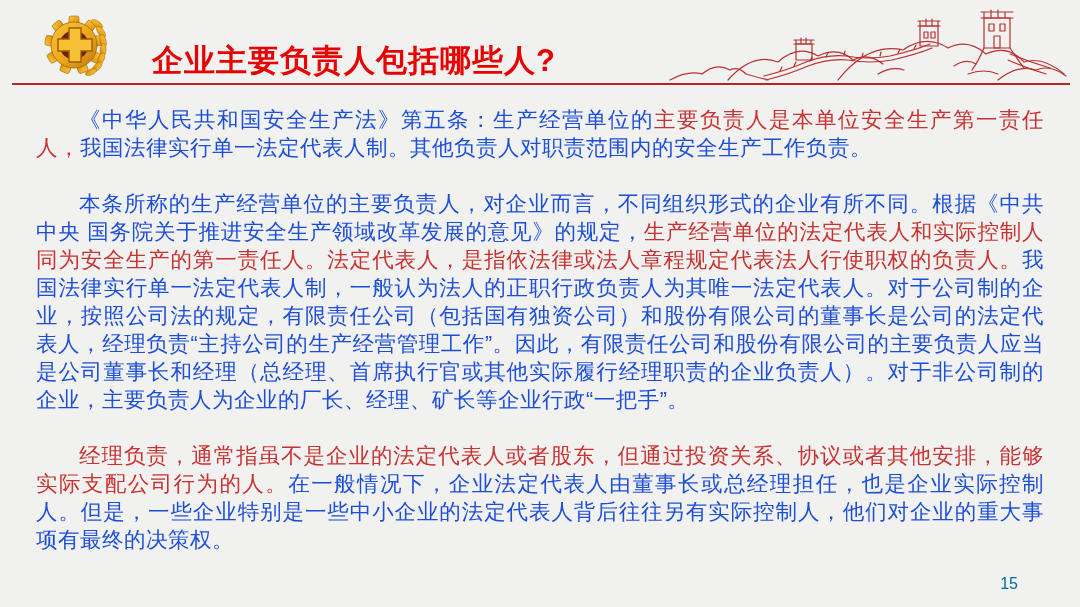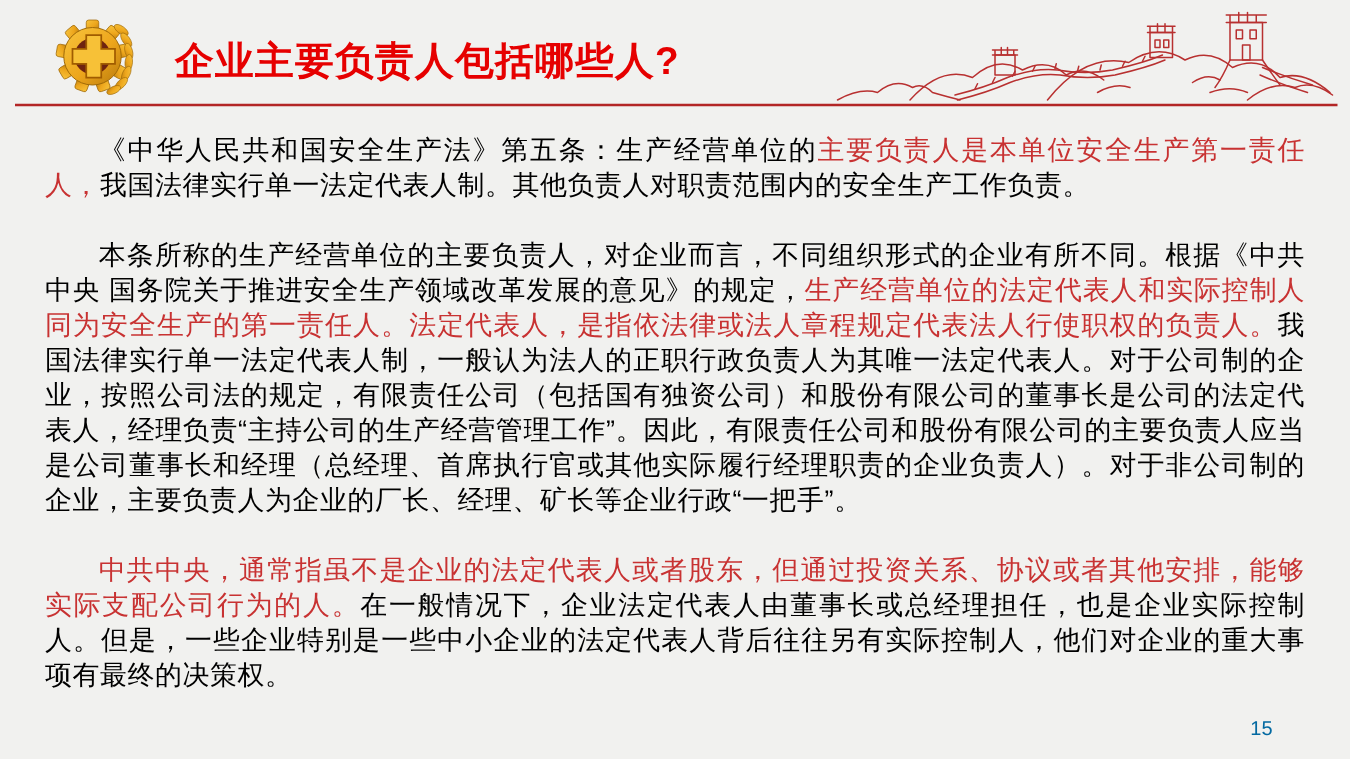--- a/index.html
+++ b/index.html
@@ -8,39 +8,39 @@
     background:#f1f1ef;
     font-family:"Liberation Sans","DejaVu Sans",sans-serif;
     overflow:hidden;position:relative;
   }
   .slide{width:1080px;height:607px;position:relative;}
 
   
   .header{position:relative;height:84px;}
   .emblem{position:absolute;left:44px;top:11px;width:68px;height:68px;}
   .title{
-    position:absolute;left:136px;top:24px;margin:4px;
+    position:absolute;left:136px;top:24px;margin:16px;
     font-size:31px;font-weight:bold;color:#e60000;
     letter-spacing:1px;white-space:nowrap;
   }
   .greatwall{position:absolute;right:12px;top:4px;width:400px;height:80px;}
   .divider{
     position:absolute;top:83px;left:12px;right:10px;height:2px;
     background:#b32626;
   }
 
   
   .content{
     padding:22px 36px 0 36px;
     font-size:21.5px;line-height:28px;
     color:#3f3f3f;text-align:justify;
     letter-spacing:0.5px;
   }
   .content p{margin:0 0 28px 0;text-indent:2em;}
-  .seg-dark{color:#000000;}
+  .seg-dark{color:#1d4ed8;}
   .seg-red{color:#c83232;}
 
   
   .page-number{
     position:absolute;right:62px;bottom:14px;
     font-size:16px;color:#0369a1;
   }
 </style>
 </head>
 <body>
@@ -127,18 +127,18 @@
         <path d="M210 70 q14 -8 26 -4 M286 62 q12 -8 22 -2 M300 70 q16 -6 30 0"></path>
       </svg>
     </div>
   </div>
 
   <div class="divider"></div>
 
   <main class="content">
     <p><span class="seg-dark">《中华人民共和国安全生产法》第五条：生产经营单位的</span><span class="seg-red">主要负责人是本单位安全生产第一责任人，</span><span class="seg-dark">我国法律实行单一法定代表人制。其他负责人对职责范围内的安全生产工作负责。</span></p>
     <p><span class="seg-dark">本条所称的生产经营单位的主要负责人，对企业而言，不同组织形式的企业有所不同。根据《中共中央 国务院关于推进安全生产领域改革发展的意见》的规定，</span><span class="seg-red">生产经营单位的法定代表人和实际控制人同为安全生产的第一责任人。法定代表人，是指依法律或法人章程规定代表法人行使职权的负责人。</span><span class="seg-dark">我国法律实行单一法定代表人制，一般认为法人的正职行政负责人为其唯一法定代表人。对于公司制的企业，按照公司法的规定，有限责任公司（包括国有独资公司）和股份有限公司的董事长是公司的法定代表人，经理负责“主持公司的生产经营管理工作”。因此，有限责任公司和股份有限公司的主要负责人应当是公司董事长和经理（总经理、首席执行官或其他实际履行经理职责的企业负责人）。对于非公司制的企业，主要负责人为企业的厂长、经理、矿长等企业行政“一把手”。</span></p>
-    <p><span class="seg-red">中共中央，通常指虽不是企业的法定代表人或者股东，但通过投资关系、协议或者其他安排，能够实际支配公司行为的人。</span><span class="seg-dark">在一般情况下，企业法定代表人由董事长或总经理担任，也是企业实际控制人。但是，一些企业特别是一些中小企业的法定代表人背后往往另有实际控制人，他们对企业的重大事项有最终的决策权。</span></p>
+    <p><span class="seg-red">经理负责，通常指虽不是企业的法定代表人或者股东，但通过投资关系、协议或者其他安排，能够实际支配公司行为的人。</span><span class="seg-dark">在一般情况下，企业法定代表人由董事长或总经理担任，也是企业实际控制人。但是，一些企业特别是一些中小企业的法定代表人背后往往另有实际控制人，他们对企业的重大事项有最终的决策权。</span></p>
   </main>
 
   <div class="page-number">15</div>
 
 </div>
 
 </body></html>

